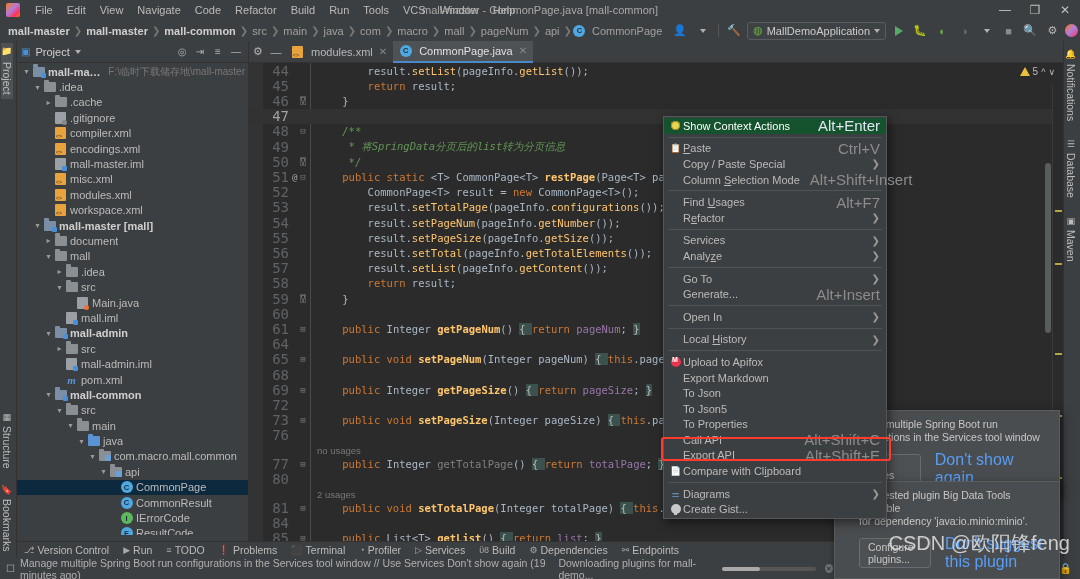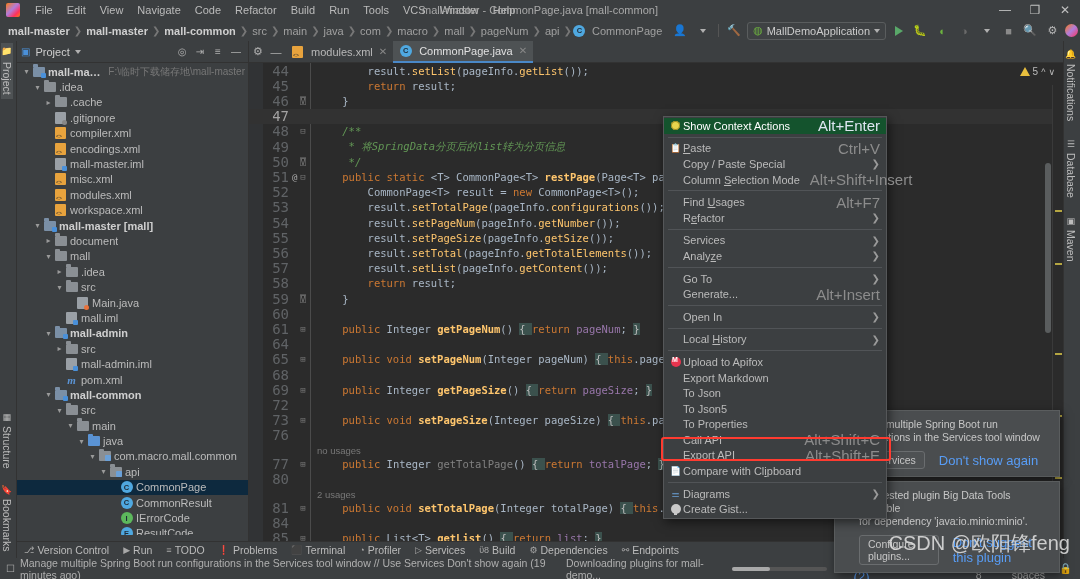--- a/index.html
+++ b/index.html
@@ -206,21 +206,21 @@
   }
 
   
   .notif {
     position:absolute; background:#4a4d4f; border:1px solid #5a5d5e;
     box-shadow: 2px 3px 9px rgba(0,0,0,0.5); z-index: 40; padding:7px 10px;
   }
   .notif .ntext { font-size:10.5px; color:#c7c7c7; line-height:13px; }
   .notif .nrow { display:flex; align-items:center; gap:14px; margin-top:7px; }
   .nbtn { border:1px solid #6a6d6f; border-radius:3px; padding:2px 8px; font-size:10.5px; color:#c7c7c7; background:#4e5153;}
-  .nlink { color:#589df6; font-size:13px; }
+  .nlink { color:#589df6; font-size:16px; }
   .nicon { position:absolute; left:7px; top:8px; width:11px;height:11px;border-radius:50%;background:#3592c4;
     display:flex;align-items:center;justify-content:center;font-size:8px;color:#fff;font-weight:bold;}
 
   
   .bottombar {
     position:absolute; left:17px; right:17px; bottom:21px; height:17px;
     background:#3c3f41; display:flex; align-items:center; gap:0px; border-top:1px solid #323232;
   }
   .btw { display:flex; align-items:center; gap:3px; padding:0 7px; font-size:10.5px; color:#bbbbbb; white-space:nowrap;}
 

